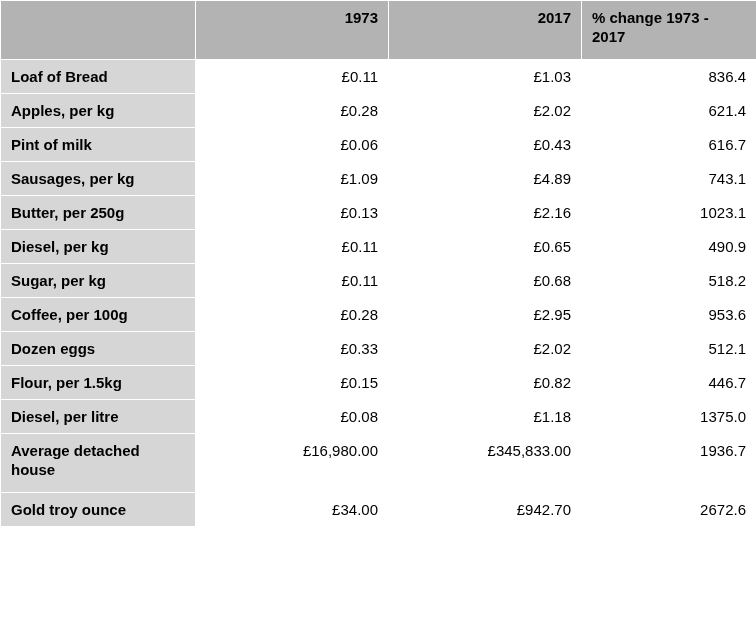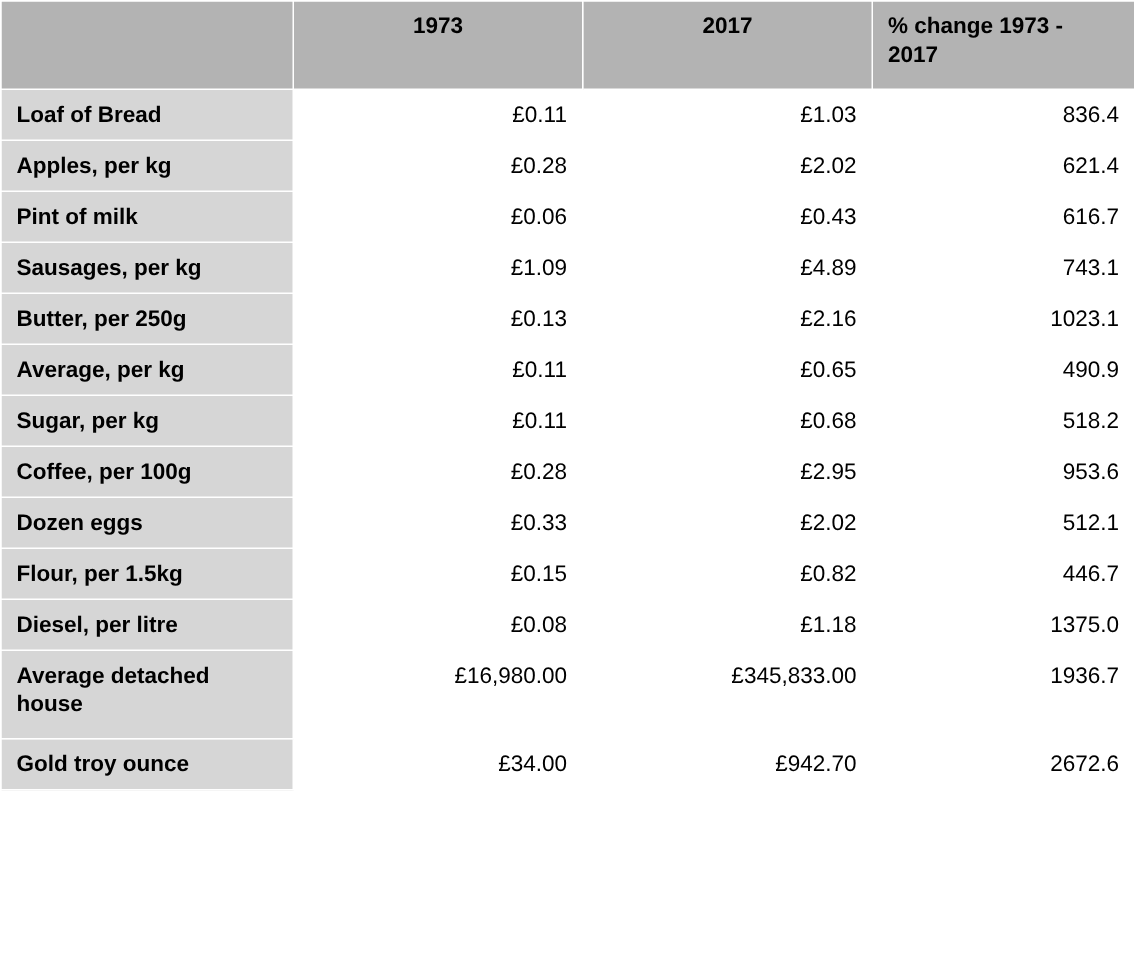--- a/index.html
+++ b/index.html
@@ -32,21 +32,21 @@
     vertical-align: top;
   }
   table.price-table thead th {
     background: #b3b3b3;
     color: #000000;
     font-weight: bold;
     height: 44px;
     vertical-align: top;
   }
   thead th.h-item { text-align: left; }
-  thead th.h-num  { text-align: center; }
+  thead th.h-num  { text-align: right; }
   thead th.h-pct  { text-align: left; }
 
   tbody td.item-cell {
     background: #d6d6d6;
     color: #000000;
     font-weight: bold;
     text-align: left;
   }
   tbody td.num-cell {
     background: #ffffff;
@@ -99,21 +99,21 @@
         <td class="num-cell">£4.89</td>
         <td class="num-cell">743.1</td>
       </tr>
       <tr>
         <td class="item-cell">Butter, per 250g</td>
         <td class="num-cell">£0.13</td>
         <td class="num-cell">£2.16</td>
         <td class="num-cell">1023.1</td>
       </tr>
       <tr>
-        <td class="item-cell">Average, per kg</td>
+        <td class="item-cell">Diesel, per kg</td>
         <td class="num-cell">£0.11</td>
         <td class="num-cell">£0.65</td>
         <td class="num-cell">490.9</td>
       </tr>
       <tr>
         <td class="item-cell">Sugar, per kg</td>
         <td class="num-cell">£0.11</td>
         <td class="num-cell">£0.68</td>
         <td class="num-cell">518.2</td>
       </tr>

